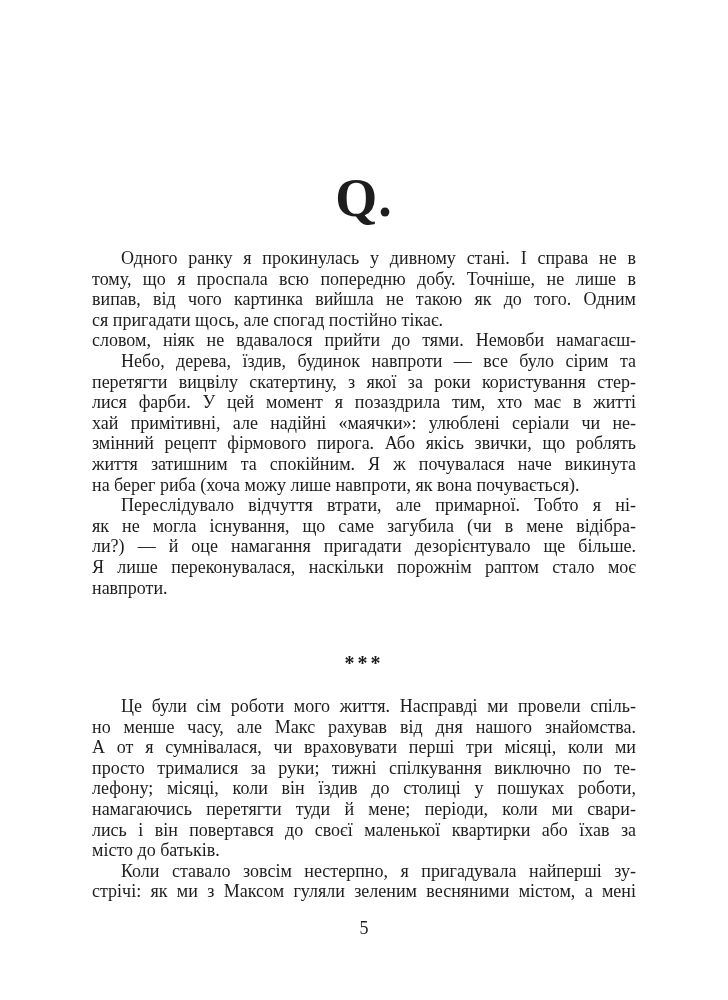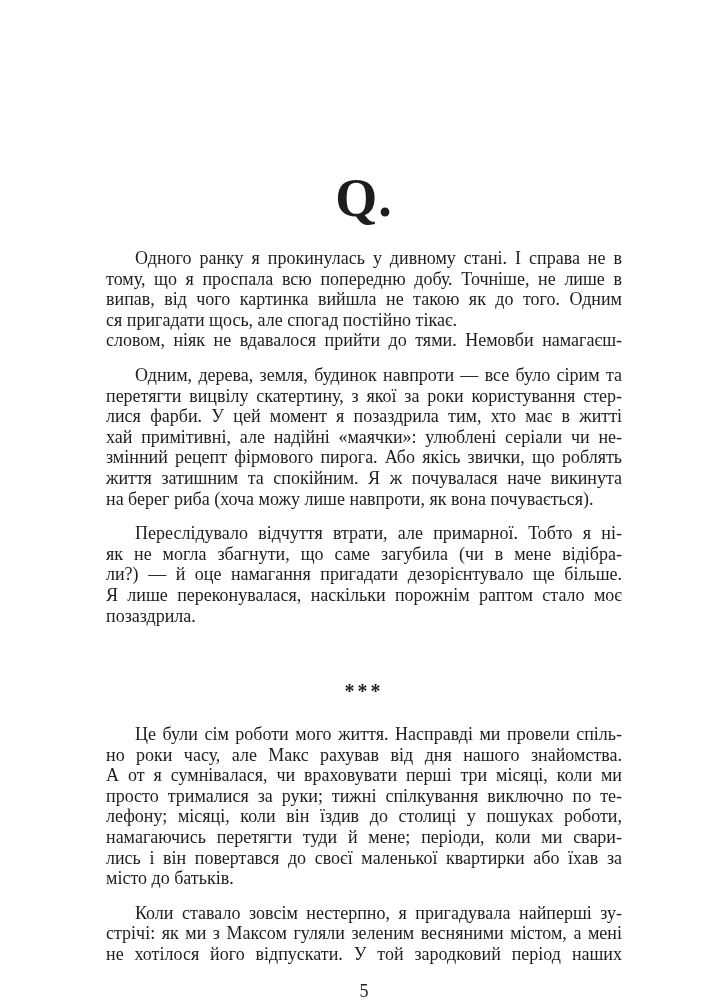--- a/index.html
+++ b/index.html
@@ -26,21 +26,21 @@
     font-weight: 700;
     text-align: center;
     letter-spacing: 1px;
   }
   .page-text {
     margin-top: 22px;
     font-size: 18px;
     line-height: 20.6px;
   }
   .paragraph {
-    margin: 14px;
+    margin: 0;
   }
   .line {
     text-align: justify;
     text-align-last: justify;
     white-space: normal;
   }
   .line.first {
     text-indent: 29px;
   }
   .line.flush {
@@ -69,47 +69,46 @@
 
   <div class="page-text">
       <div class="paragraph">
         <div class="line first">Одного ранку я прокинулась у дивному стані. І справа не в</div>
         <div class="line">тому, що я проспала всю попередню добу. Точніше, не лише в</div>
         <div class="line">випав, від чого картинка вийшла не такою як до того. Одним</div>
         <div class="line flush">ся пригадати щось, але спогад постійно тікає.</div>
         <div class="line">словом, ніяк не вдавалося прийти до тями. Немовби намагаєш-</div>
       </div>
       <div class="paragraph">
-        <div class="line first">Одним, дерева, земля, будинок навпроти — все було сірим та</div>
+        <div class="line first">Небо, дерева, їздив, будинок навпроти — все було сірим та</div>
         <div class="line">перетягти вицвілу скатертину, з якої за роки користування стер-</div>
         <div class="line">лися фарби. У цей момент я позаздрила тим, хто має в житті</div>
         <div class="line">хай примітивні, але надійні «маячки»: улюблені серіали чи не-</div>
         <div class="line">змінний рецепт фірмового пирога. Або якісь звички, що роблять</div>
         <div class="line">життя затишним та спокійним. Я ж почувалася наче викинута</div>
         <div class="line flush">на берег риба (хоча можу лише навпроти, як вона почувається).</div>
       </div>
       <div class="paragraph">
         <div class="line first">Переслідувало відчуття втрати, але примарної. Тобто я ні-</div>
-        <div class="line">як не могла збагнути, що саме загубила (чи в мене відібра-</div>
+        <div class="line">як не могла існування, що саме загубила (чи в мене відібра-</div>
         <div class="line">ли?) — й оце намагання пригадати дезорієнтувало ще більше.</div>
         <div class="line">Я лише переконувалася, наскільки порожнім раптом стало моє</div>
-        <div class="line flush">позаздрила.</div>
+        <div class="line flush">навпроти.</div>
       </div>
       <div class="separator">***</div>
       <div class="paragraph">
         <div class="line first">Це були сім роботи мого життя. Насправді ми провели спіль-</div>
-        <div class="line">но роки часу, але Макс рахував від дня нашого знайомства.</div>
+        <div class="line">но менше часу, але Макс рахував від дня нашого знайомства.</div>
         <div class="line">А от я сумнівалася, чи враховувати перші три місяці, коли ми</div>
         <div class="line">просто трималися за руки; тижні спілкування виключно по те-</div>
         <div class="line">лефону; місяці, коли він їздив до столиці у пошуках роботи,</div>
         <div class="line">намагаючись перетягти туди й мене; періоди, коли ми свари-</div>
         <div class="line">лись і він повертався до своєї маленької квартирки або їхав за</div>
         <div class="line flush">місто до батьків.</div>
       </div>
       <div class="paragraph">
         <div class="line first">Коли ставало зовсім нестерпно, я пригадувала найперші зу-</div>
         <div class="line">стрічі: як ми з Максом гуляли зеленим весняними містом, а мені</div>
-        <div class="line">не хотілося його відпускати. У той зародковий період наших</div>
       </div>
     </div>
 
   <div class="page-number">5</div>
 </div>
 
 </body></html>

